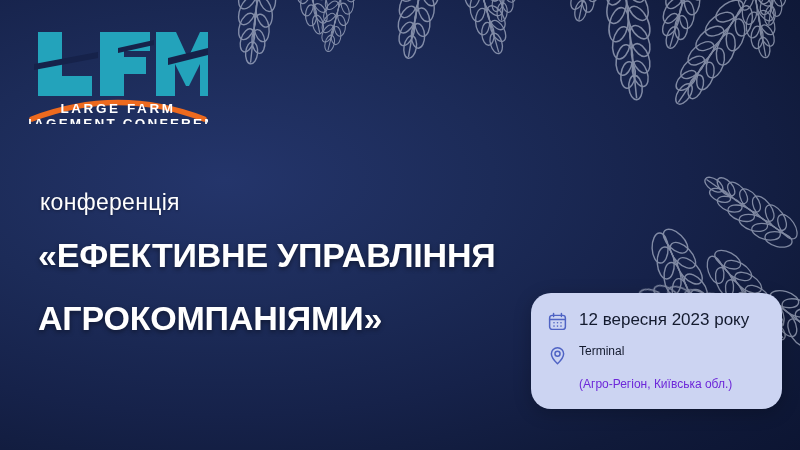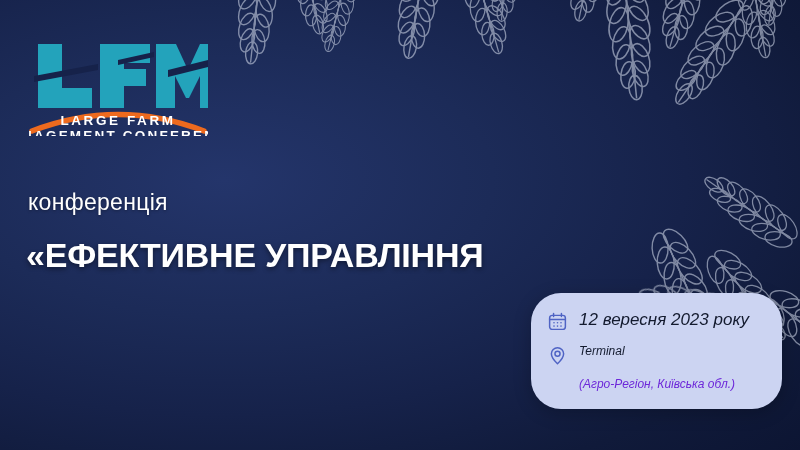--- a/index.html
+++ b/index.html
@@ -22,30 +22,30 @@
     inset: 0;
     z-index: 1;
     pointer-events: none;
   }
   #wheat-layer svg { display: block; width: 800px; height: 450px; }
 
   
   #logo-block {
     position: absolute;
     left: 28px;
-    top: 36px;
+    top: 24px;
     width: 180px;
     z-index: 3;
   }
   #logo-block svg { display: block; }
 
   
   #headline-block {
     position: absolute;
-    left: 26px;
+    left: 38px;
     top: 190px;
     z-index: 3;
   }
   .kicker {
     color: #ffffff;
     font-size: 23px;
     font-weight: 400;
     letter-spacing: 0.3px;
     line-height: 1.1;
     margin: 0 0 16px 2px;
@@ -65,24 +65,23 @@
 
   
   #info-card {
     position: absolute;
     left: 531px;
     top: 293px;
     width: 251px;
     box-sizing: border-box;
     padding: 17px 18px 16px 16px;
     background: #ccd4f2;
-    border-radius: 30px;
+    border-radius: 20px;
     z-index: 4;
     box-shadow: 0 4px 18px rgba(0,0,0,.22);
-    font-style: italic;
   }
   .card-row {
     display: flex;
     align-items: flex-start;
     gap: 11px;
   }
   .card-row + .card-row { margin-top: 12px; }
   .card-icon {
     flex: 0 0 auto;
     width: 21px;
@@ -194,20 +193,21 @@
       <path d="M4 95 Q90 62 176 95" fill="none" stroke="#ed6a1e" stroke-width="5.5" stroke-linecap="round"></path>
       <text x="90" y="89" text-anchor="middle" fill="#ffffff" font-family="Liberation Sans, sans-serif" font-size="13.5" font-weight="700" letter-spacing="2.6">LARGE FARM</text>
       <text x="90" y="104" text-anchor="middle" fill="#ffffff" font-family="Liberation Sans, sans-serif" font-size="13.5" font-weight="700" letter-spacing="2.2">MANAGEMENT CONFERENCE</text>
     </svg>
   </div>
 
   <div id="headline-block">
     <p class="kicker">конференція</p>
     <h1 class="headline">
       <span class="ln">«ЕФЕКТИВНЕ УПРАВЛІННЯ</span>
+      <span class="ln">АГРОКОМПАНІЯМИ»</span>
     </h1>
   </div>
 
   <div id="info-card">
 
     <div class="card-row">
       <span class="card-icon">
         <svg viewBox="0 0 24 24" width="21" height="21" fill="none" stroke="currentColor" stroke-width="1.7" stroke-linecap="round" stroke-linejoin="round">
           <rect x="3" y="5" width="18" height="16" rx="3"></rect>
           <path d="M7.5 2.8 V6.2 M16.5 2.8 V6.2 M3 9.6 H21"></path>

